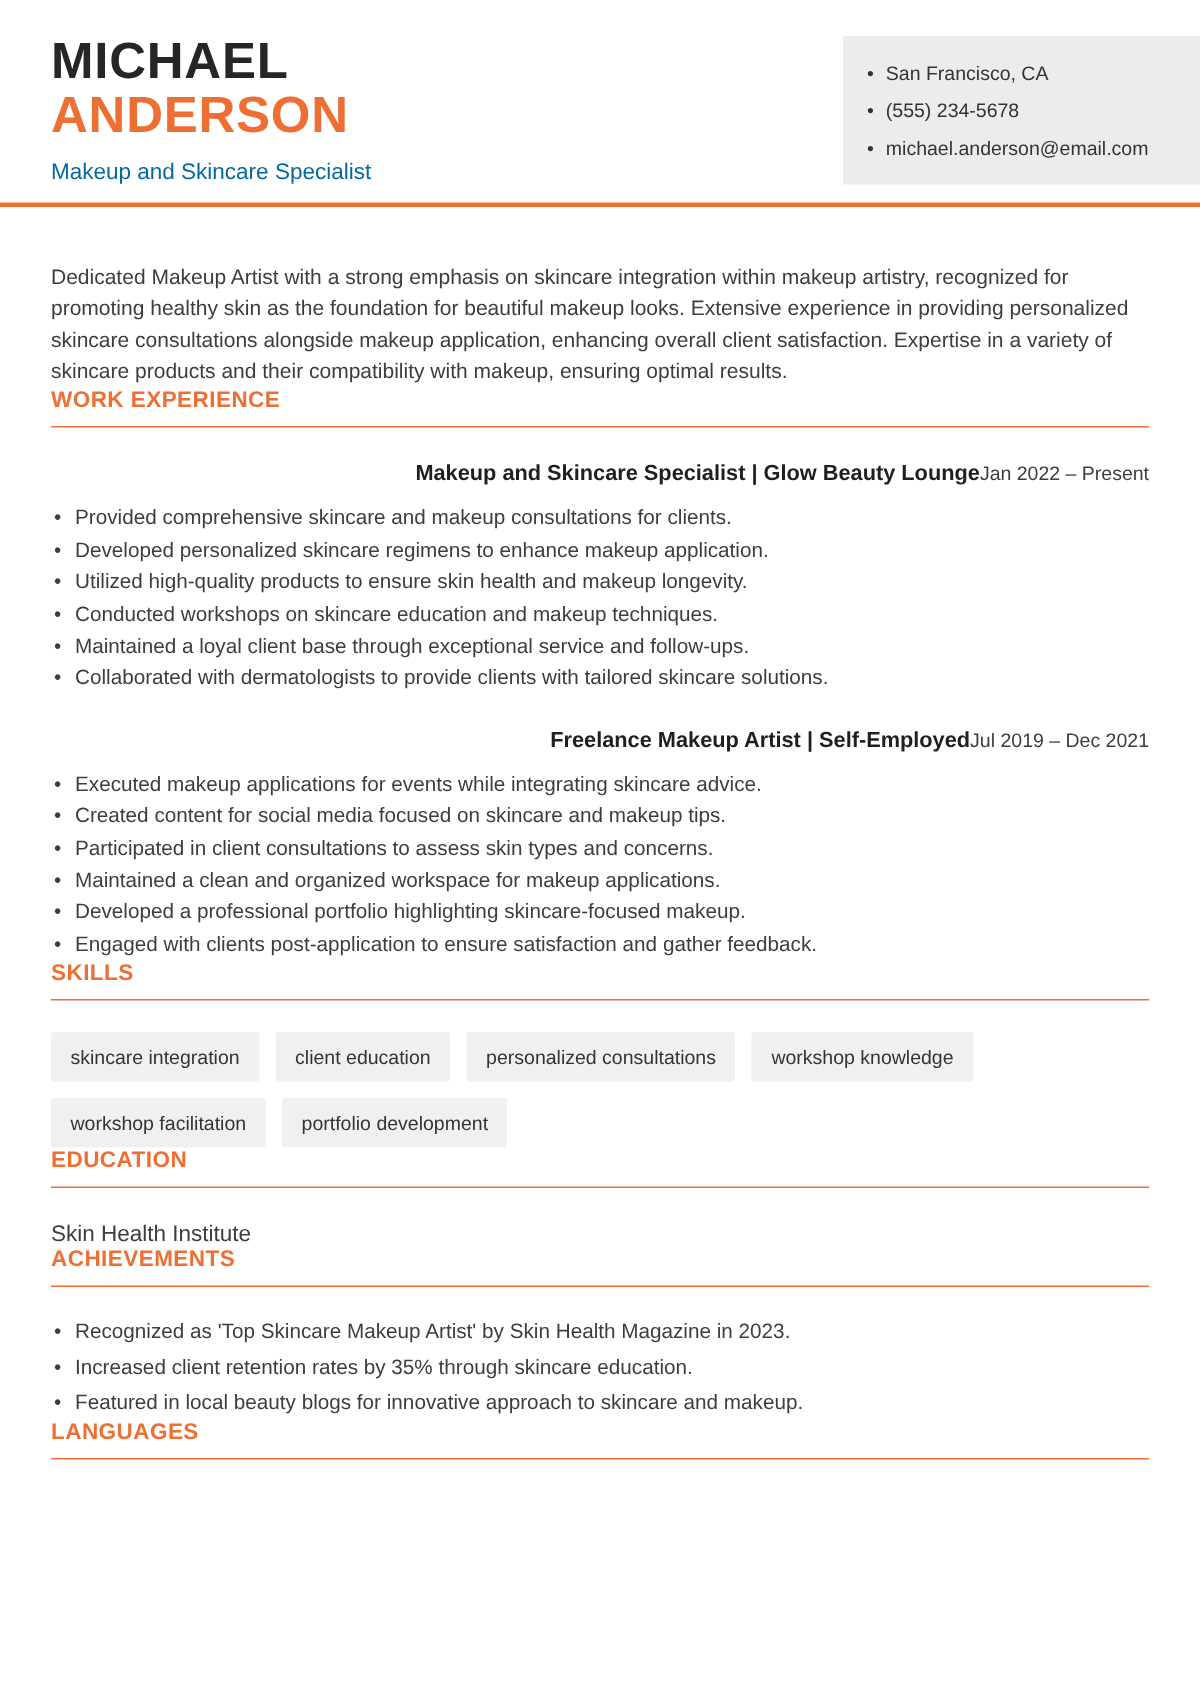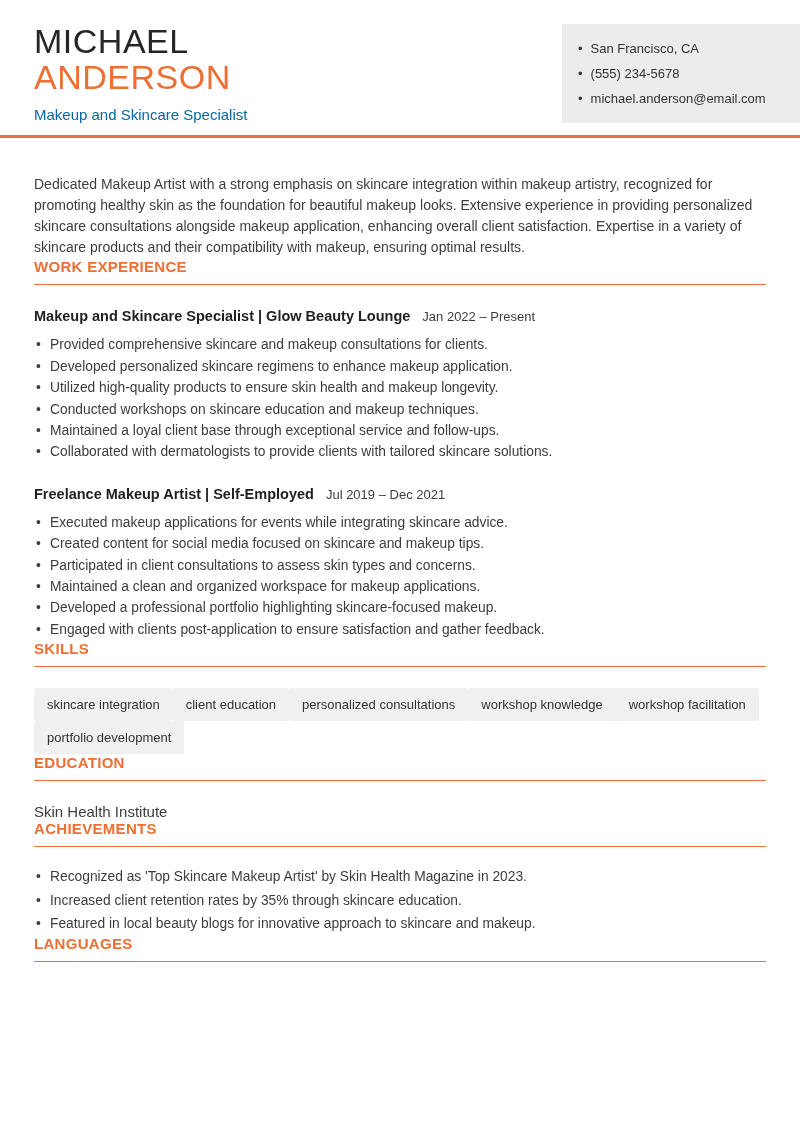--- a/index.html
+++ b/index.html
@@ -21,21 +21,21 @@
 
   
   .header {
     display: flex;
     justify-content: space-between;
     align-items: flex-start;
     padding: 24px 0 0 34px;
   }
   .name {
     font-size: 34px;
-    font-weight: 400;
+    font-weight: 700;
     line-height: 1.05;
     letter-spacing: 0.5px;
     color: #262626;
   }
   .name .first { display: block; }
   .name .last  { display: block; color: var(--accent); }
   .job-title { margin-top: 11px; font-size: 15px; color: #0369a1; }
 
   .contact-box {
     background: var(--contact-bg);
@@ -63,23 +63,22 @@
     font-size: 15px;
     font-weight: 700;
     letter-spacing: 0.3px;
     padding-bottom: 9px;
     border-bottom: 1px solid var(--accent);
   }
 
   .job { margin-top: 23px; }
   .job-head, .edu-head {
     display: flex;
-    justify-content: flex-start;
+    justify-content: flex-end;
     align-items: baseline;
-    gap: 12px;
   }
   .job-name, .edu-degree {
     font-size: 14.5px;
     font-weight: 700;
     color: var(--heading-text);
   }
   .job-dates, .edu-dates { font-size: 13px; color: var(--text); white-space: nowrap; }
 
   .bullets { list-style: none; margin-top: 10px; }
   .bullets li {
@@ -87,21 +86,21 @@
     padding-left: 16px;
     font-size: 13.8px;
     line-height: 21.4px;
     color: var(--text);
   }
   .bullets li::before { content: "•"; position: absolute; left: 2px; }
 
   .bullets.achievements { margin-top: 18px; }
   .bullets.achievements li { line-height: 23.4px; }
 
-  .tags { display: flex; flex-wrap: wrap; margin-top: 21px; align-items: center; }
+  .tags { display: flex; flex-wrap: wrap; gap: 11px; margin-top: 21px; align-items: center; }
   .tag {
     background: var(--tag-bg);
     padding: 9px 13px;
     font-size: 13px;
     color: #333;
     border-radius: 2px;
     white-space: nowrap;
   }
 
   .edu { margin-top: 22px; }

